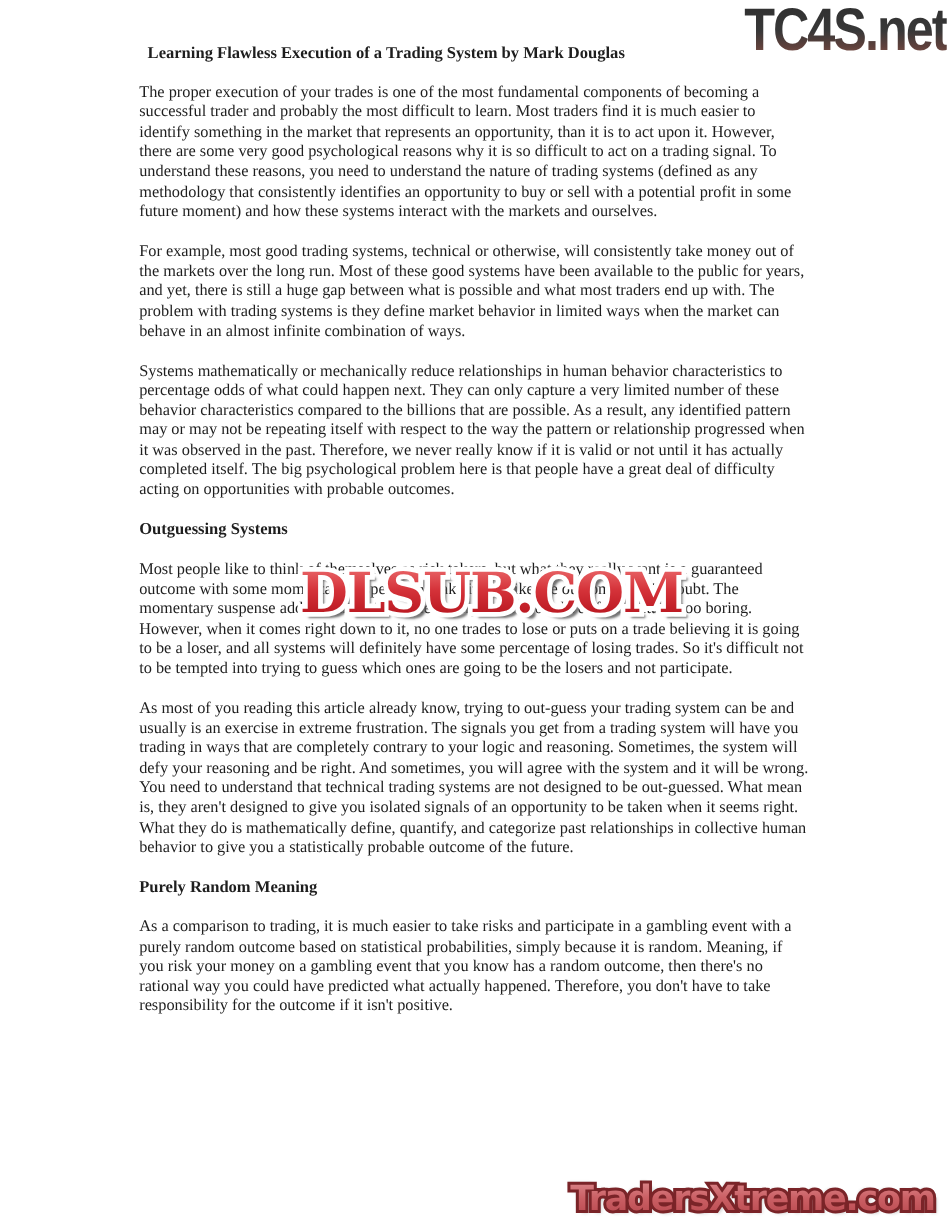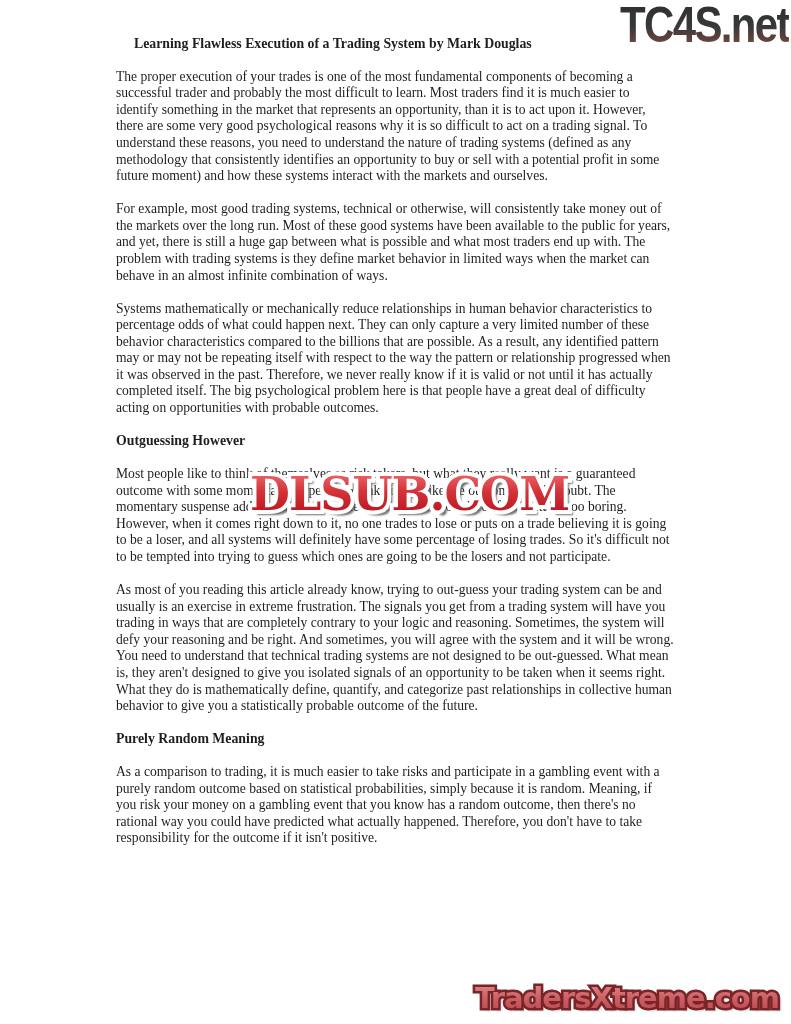--- a/index.html
+++ b/index.html
@@ -42,21 +42,21 @@
     top: 36px;
     width: 559px;
     font-size: 13.6px;
     line-height: 16.6px;
     color: #1e1e1e;
     text-align: left;
   }
   .doc-title {
     font-weight: bold;
     font-size: 13.8px;
-    margin: 0 0 16px 18px;
+    margin: 0 0 16px 7px;
   }
   p.block {
     margin: 0 0 16.4px 0;
   }
   h2.heading {
     font-weight: bold;
     font-size: 13.8px;
     line-height: 16.6px;
     margin: 0 0 16.4px 0;
   }
@@ -127,21 +127,21 @@
 
   <div class="content">
     <div class="doc-title">Learning Flawless Execution of a Trading System by Mark Douglas</div>
 
     <p class="block">The proper execution of your trades is one of the most fundamental components of becoming a successful trader and probably the most difficult to learn. Most traders find it is much easier to identify something in the market that represents an opportunity, than it is to act upon it. However, there are some very good psychological reasons why it is so difficult to act on a trading signal. To understand these reasons, you need to understand the nature of trading systems (defined as any methodology that consistently identifies an opportunity to buy or sell with a potential profit in some future moment) and how these systems interact with the markets and ourselves.</p>
 
     <p class="block">For example, most good trading systems, technical or otherwise, will consistently take money out of the markets over the long run. Most of these good systems have been available to the public for years, and yet, there is still a huge gap between what is possible and what most traders end up with. The problem with trading systems is they define market behavior in limited ways when the market can behave in an almost infinite combination of ways.</p>
 
     <p class="block">Systems mathematically or mechanically reduce relationships in human behavior characteristics to percentage odds of what could happen next. They can only capture a very limited number of these behavior characteristics compared to the billions that are possible. As a result, any identified pattern may or may not be repeating itself with respect to the way the pattern or relationship progressed when it was observed in the past. Therefore, we never really know if it is valid or not until it has actually completed itself. The big psychological problem here is that people have a great deal of difficulty acting on opportunities with probable outcomes.</p>
 
-    <h2 class="heading">Outguessing However</h2>
+    <h2 class="heading">Outguessing Systems</h2>
 
     <p class="block">Most people like to think of themselves as risk takers, but what they really want is a guaranteed outcome with some momentary suspense to make it feel like the outcome was in doubt. The momentary suspense adds the thrill factor necessary to keep our lives from getting too boring. However, when it comes right down to it, no one trades to lose or puts on a trade believing it is going to be a loser, and all systems will definitely have some percentage of losing trades. So it's difficult not to be tempted into trying to guess which ones are going to be the losers and not participate.</p>
 
     <p class="block">As most of you reading this article already know, trying to out-guess your trading system can be and usually is an exercise in extreme frustration. The signals you get from a trading system will have you trading in ways that are completely contrary to your logic and reasoning. Sometimes, the system will defy your reasoning and be right. And sometimes, you will agree with the system and it will be wrong. You need to understand that technical trading systems are not designed to be out-guessed. What mean is, they aren't designed to give you isolated signals of an opportunity to be taken when it seems right. What they do is mathematically define, quantify, and categorize past relationships in collective human behavior to give you a statistically probable outcome of the future.</p>
 
     <h2 class="heading">Purely Random Meaning</h2>
 
     <p class="block">As a comparison to trading, it is much easier to take risks and participate in a gambling event with a purely random outcome based on statistical probabilities, simply because it is random. Meaning, if you risk your money on a gambling event that you know has a random outcome, then there's no rational way you could have predicted what actually happened. Therefore, you don't have to take responsibility for the outcome if it isn't positive.</p>
   </div>
 

